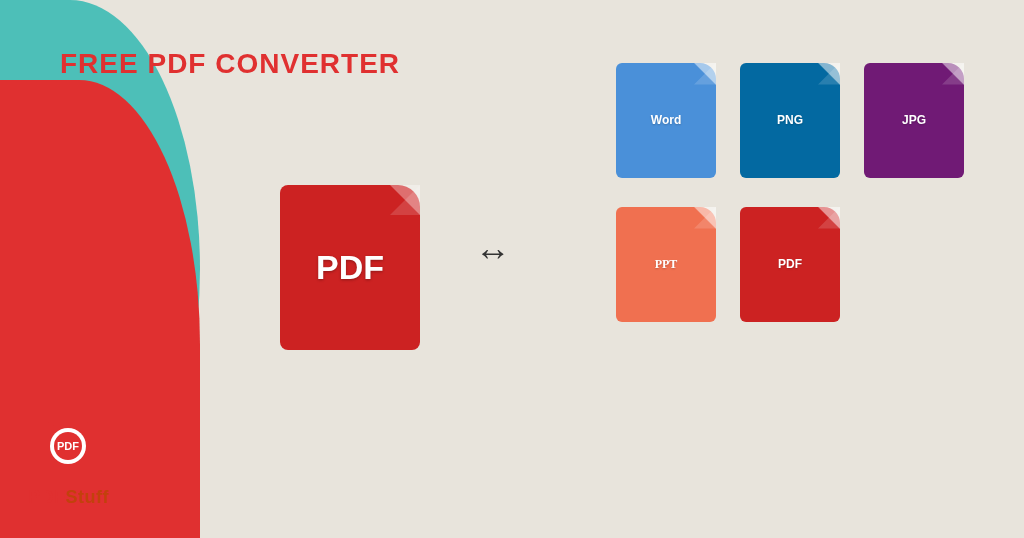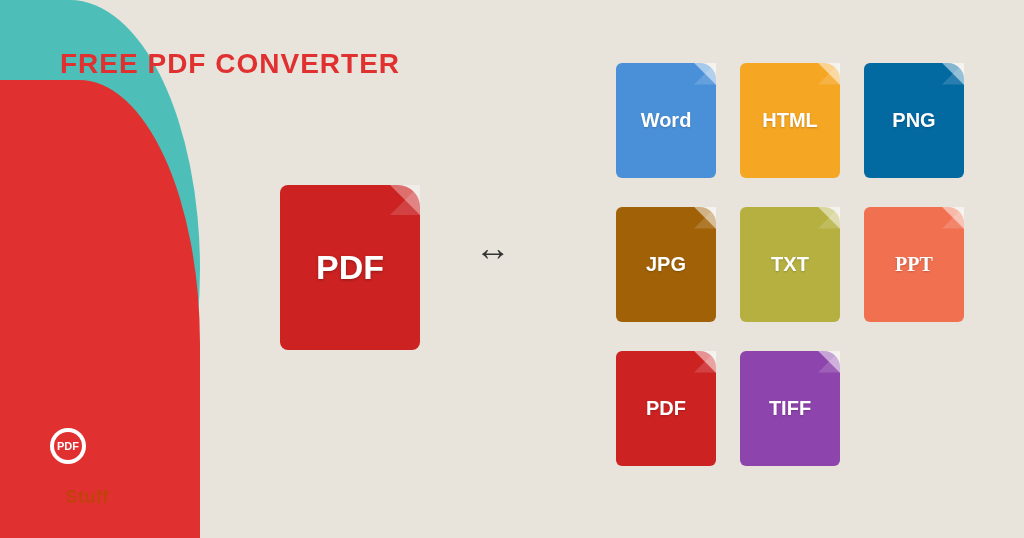--- a/index.html
+++ b/index.html
@@ -181,21 +181,21 @@
       top: 0;
       right: 0;
       width: 22px;
       height: 22px;
       background: rgba(255,255,255,0.15);
       clip-path: polygon(100% 0, 0 100%, 100% 100%);
     }
 
     .doc-label {
       color: white;
-      font-size: 20px;
+      font-size: 12px;
       font-weight: 700;
       text-shadow: 0 1px 2px rgba(0,0,0,0.2);
       z-index: 1;
     }
 
     
     .pdf-doc {
       width: 140px;
       height: 165px;
       background-color: #cc2222;
@@ -265,59 +265,41 @@
 <div class="arrow">↔</div>
 
 <div class="format-grid" id="format-grid">
 <div style="display: flex; align-items: center; justify-content: center;">
       <div class="doc-icon" style="background-color: rgb(74, 144, 217);">
         <div class="fold"></div>
         <span class="doc-label">Word</span>
       </div>
     </div>
     <div style="display: flex; align-items: center; justify-content: center;">
-      <div class="doc-icon" style="background-color: rgb(245, 166, 35);">
-        <div class="fold"></div>
-        <span class="doc-label">HTML</span>
+      <div class="doc-icon" style="background-color: #0369a1;">
+        <div class="fold"></div>
+        <span class="doc-label">PNG</span>
       </div>
     </div>
     <div style="display: flex; align-items: center; justify-content: center;">
-      <div class="doc-icon" style="background-color: #0369a1;">
-        <div class="fold"></div>
-        <span class="doc-label">PNG</span>
-      </div>
-    </div>
-    <div style="display: flex; align-items: center; justify-content: center;">
-      <div class="doc-icon" style="background-color: #a16207;">
+      <div class="doc-icon" style="background-color: #701a75;">
         <div class="fold"></div>
         <span class="doc-label">JPG</span>
-      </div>
-    </div>
-    <div style="display: flex; align-items: center; justify-content: center;">
-      <div class="doc-icon" style="background-color: rgb(181, 176, 64);">
-        <div class="fold"></div>
-        <span class="doc-label">TXT</span>
       </div>
     </div>
     <div style="display: flex; align-items: center; justify-content: center;">
       <div class="doc-icon" style="background-color: rgb(240, 112, 80); font-family: Liberation Serif, serif;">
         <div class="fold"></div>
         <span class="doc-label">PPT</span>
       </div>
     </div>
     <div style="display: flex; align-items: center; justify-content: center;">
       <div class="doc-icon" style="background-color: rgb(204, 34, 34);">
         <div class="fold"></div>
         <span class="doc-label">PDF</span>
-      </div>
-    </div>
-    <div style="display: flex; align-items: center; justify-content: center;">
-      <div class="doc-icon" style="background-color: rgb(142, 68, 173);">
-        <div class="fold"></div>
-        <span class="doc-label">TIFF</span>
       </div>
     </div>
   </div>
 
 <div class="logo">
   <svg class="logo-gear" viewBox="0 0 70 70">
 
     <g transform="translate(35,35)">
       <path d="
         M10,-28 L14,-20 L20,-24 L24,-20 L20,-14 L28,-10 L28,10 L20,14 L24,20 L20,24 L14,20 L10,28 L-10,28 L-14,20 L-20,24 L-24,20 L-20,14 L-28,10 L-28,-10 L-20,-14 L-24,-20 L-20,-24 L-14,-20 L-10,-28 Z

